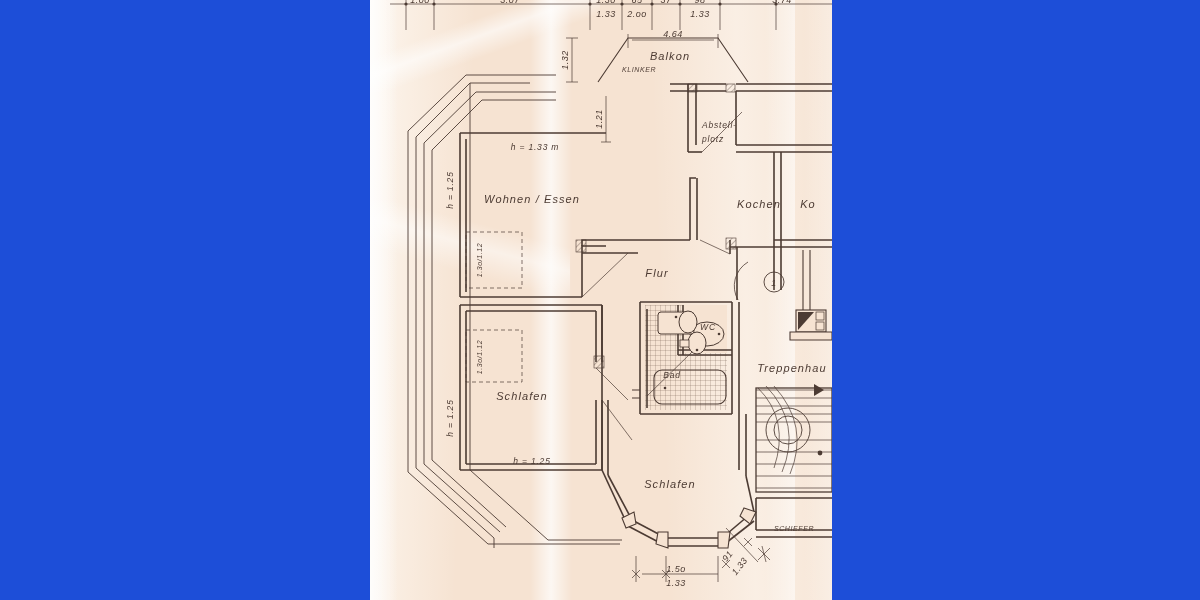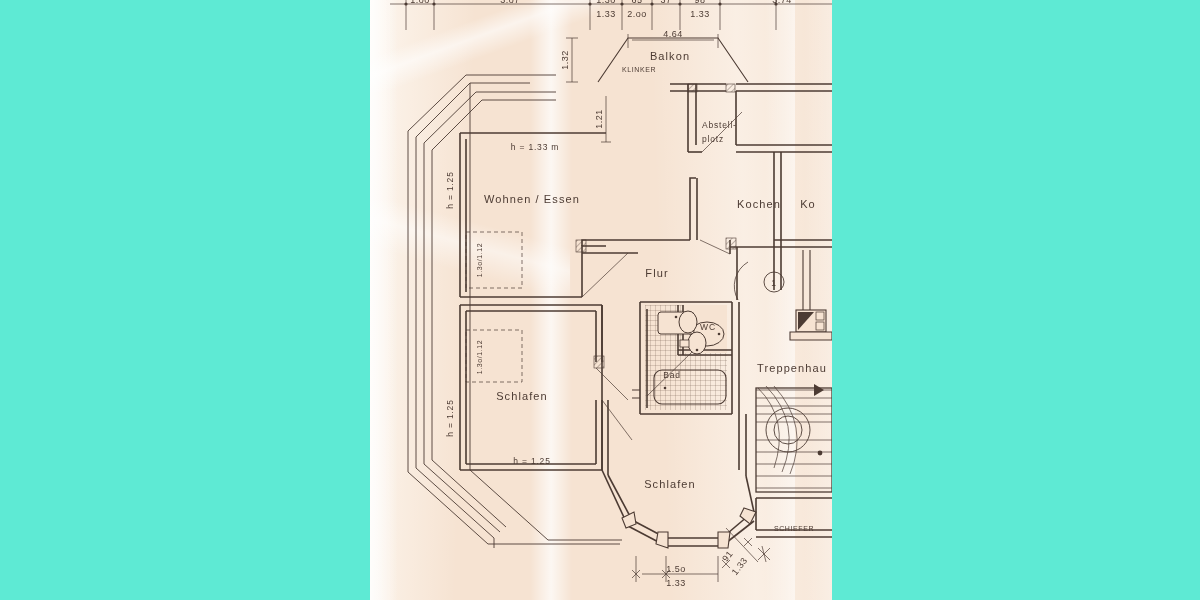--- a/index.html
+++ b/index.html
@@ -1,17 +1,17 @@
 <!DOCTYPE html>
 <html><head>
 <meta charset="utf-8">
 <style>
   html,body{margin:0;padding:0;background:#ffffff;}
   body{width:1200px;height:600px;overflow:hidden;font-family:"Liberation Sans",sans-serif;}
-  #stage{position:relative;width:1200px;height:600px;background:#5eead4;}
+  #stage{position:relative;width:1200px;height:600px;background:#1d4ed8;font-style:italic;}
   #paper{position:absolute;left:370px;top:0;width:462px;height:600px;
          background:
            linear-gradient(90deg, rgba(255,255,255,0.55) 0%, rgba(255,255,255,0.0) 6%, rgba(255,255,255,0.0) 94%, rgba(255,255,255,0.35) 100%),
            linear-gradient(92deg, rgba(255,252,247,0.75) 0%, rgba(255,255,255,0) 22%),
            linear-gradient(88deg, rgba(255,255,255,0) 62%, rgba(255,253,250,0.45) 80%, rgba(255,255,255,0) 100%),
            #f6e3d2;
   }
   
   .crease{position:absolute;top:0;height:600px;pointer-events:none;}
   #crease1{left:0px;width:28px;background:linear-gradient(90deg,rgba(255,255,255,.65),rgba(255,255,255,0));}

